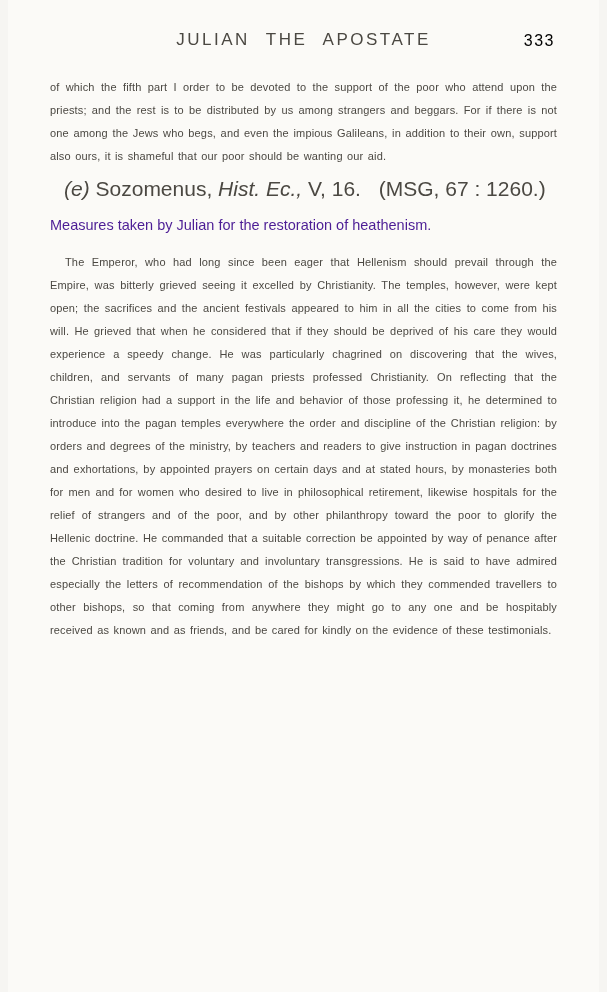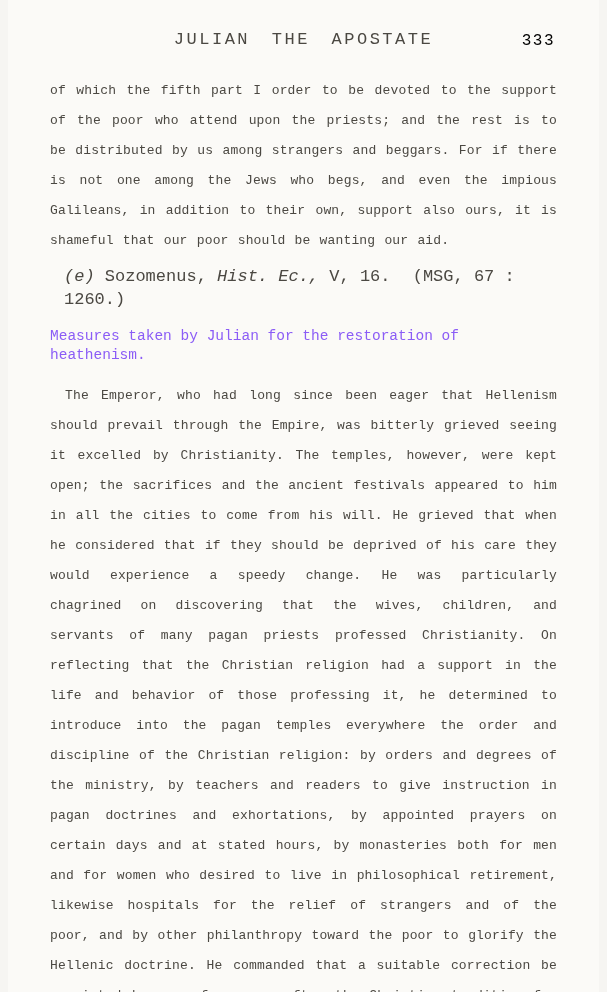--- a/index.html
+++ b/index.html
@@ -9,21 +9,21 @@
   }
   .page {
     position: relative;
     width: 591px;
     height: 992px;
     margin: 0 auto;
     box-sizing: border-box;
     padding: 30px 42px 0 42px;
     background: #fbfaf7;
     color: #4b4842;
-    font-family: Liberation Mono, monospace;
+    font-family: Liberation Sans, sans-serif;
     overflow: hidden;
   }
   .page-header {
     position: relative;
     text-align: center;
     height: 24px;
     margin-bottom: 22px;
   }
   .running-title {
     display: inline-block;
@@ -37,43 +37,43 @@
   .page-number {
     position: absolute;
     right: 2px;
     top: 2px;
     font-size: 16px;
     letter-spacing: 1.5px;
     color: #000000;
   }
   .body-para {
     margin: 0 0 9px 0;
-    font-size: 13px;
-    line-height: 30px;
+    font-size: 11px;
+    line-height: 23px;
     text-align: justify;
     word-spacing: 1.2px;
     letter-spacing: 0.15px;
   }
   .citation {
     margin: 2px 0 7px 0;
     padding-left: 14px;
-    font-size: 17px;
+    font-size: 21px;
     line-height: 23px;
   }
   .citation .italic {
     font-style: italic;
   }
   .citation .src {
     margin-left: 12px;
   }
   .note {
     margin: 16px 0 16px 0;
     font-size: 14.5px;
     line-height: 19px;
-    color: #8b5cf6;
+    color: #4c1d95;
   }
   .indent {
     text-indent: 15px;
   }
 </style>
 </head>
 <body>
 
 <div class="page">
 

